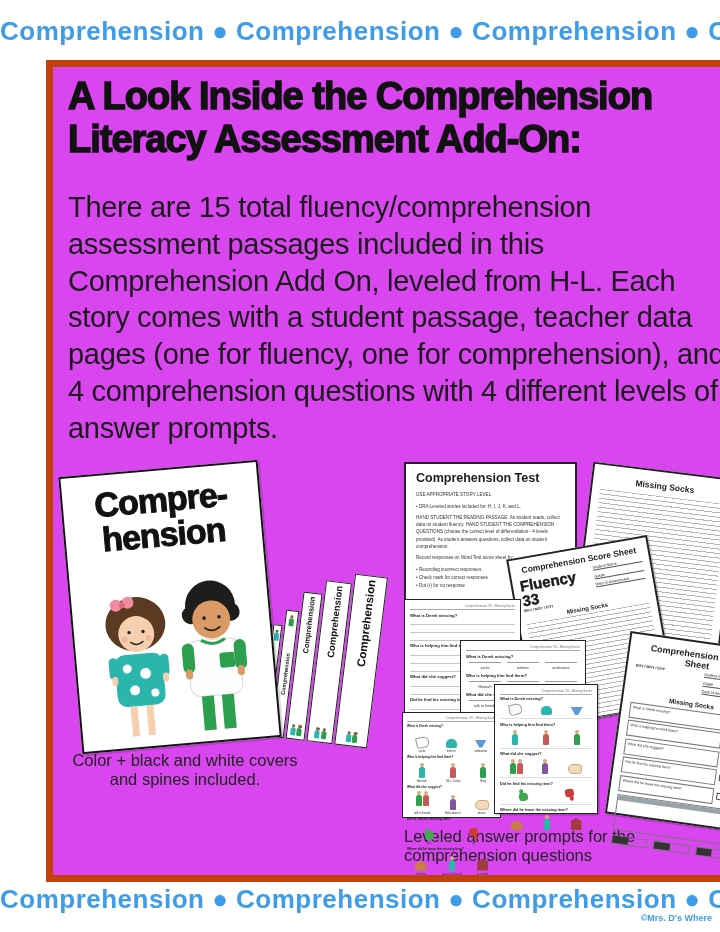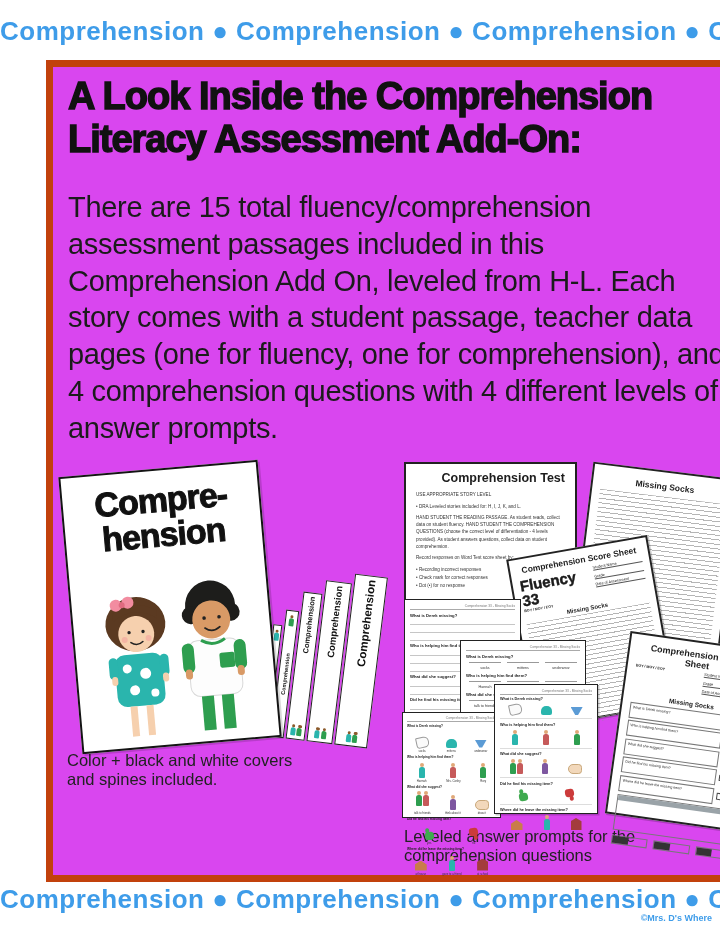--- a/index.html
+++ b/index.html
@@ -24,21 +24,21 @@
       font-size:29px;line-height:1.27;letter-spacing:-.3px;color:#1b1b1b;font-weight:400;}
 
   
   .cover{position:absolute;left:17px;top:401px;width:196px;height:274px;background:#fff;
       border:2.5px solid #141414;transform:rotate(-5deg);z-index:2;box-shadow:2px 2px 0 rgba(0,0,0,.15);}
   .cover-title{margin-top:12px;text-align:center;font-weight:bold;font-size:34px;
       line-height:1.03;letter-spacing:-1px;-webkit-text-stroke:1px #111;color:#111;}
   .cover-art{position:absolute;left:0;bottom:0;width:100%;height:165px;}
 
   .caption{color:#222;font-size:16.5px;line-height:1.18;}
-  .caption-covers{position:absolute;left:14px;top:684px;width:236px;}
+  .caption-covers{position:absolute;left:14px;top:684px;width:236px;text-align:center;}
   .caption-prompts{position:absolute;left:351px;top:760px;width:250px;text-align:left;}
 
   
   .spines{position:absolute;left:217px;top:501px;width:132px;height:176px;
       transform:rotate(7deg);display:flex;align-items:flex-end;gap:2px;z-index:1;}
   .spine{background:#fff;border:1.5px solid #222;display:flex;flex-direction:column;
       align-items:center;justify-content:space-between;padding:3px 0;box-sizing:border-box;}
   .spine-txt{writing-mode:vertical-rl;transform:rotate(180deg);font-weight:bold;color:#111;white-space:nowrap;}
   .s1{width:9px;height:112px;}  .s1 .spine-txt{font-size:4px;}
   .s2{width:13px;height:128px;} .s2 .spine-txt{font-size:5.5px;}
@@ -49,21 +49,21 @@
   .mini{width:5px;height:8px;border-radius:2px 2px 1px 1px;background:#2e9e4f;position:relative;display:inline-block;margin-top:4px;}
   .mini::before{content:'';position:absolute;top:-3.5px;left:.75px;width:3.5px;height:3.5px;border-radius:50%;background:#8b5a2b;}
   .mini.teal{background:#2ab5ad;}
 
   
   .doc{position:absolute;background:#fff;border:2px solid #222;box-sizing:border-box;
       box-shadow:1.5px 1.5px 0 rgba(0,0,0,.2);}
   .tlines{background:repeating-linear-gradient(to bottom,#8d8d8d 0 1px,transparent 1px 4.5px);opacity:.65;}
 
   .test-page{left:351px;top:395px;width:173px;height:151px;padding:7px 10px;z-index:3;box-shadow:none;}
-  .tp-title{font-size:12.5px;font-weight:bold;text-align:right;margin:0 0 6px;}
+  .tp-title{font-size:12.5px;font-weight:bold;text-align:left;margin:0 0 6px;}
   .tp-p{font-size:4.6px;line-height:1.55;color:#333;margin:0 0 4.5px;}
 
   .passage-page{left:529px;top:403px;width:148px;height:178px;padding:9px 8px;transform:rotate(7deg);z-index:1;}
   .pp-title{font-size:8.5px;font-weight:bold;text-align:center;margin:0 0 5px;}
   .pp-tag{position:absolute;top:3px;right:4px;font-size:3.5px;color:#777;}
 
   .fluency-sheet{left:467px;top:479px;width:143px;height:172px;padding:6px 7px;transform:rotate(-10deg);z-index:4;}
   .fs-header{font-size:8.5px;font-weight:bold;text-align:center;margin:0;}
   .fs-row{display:flex;justify-content:space-between;margin-top:3px;}
   .fs-title{font-size:15px;font-weight:bold;line-height:1;margin:0;-webkit-text-stroke:.4px #111;}

